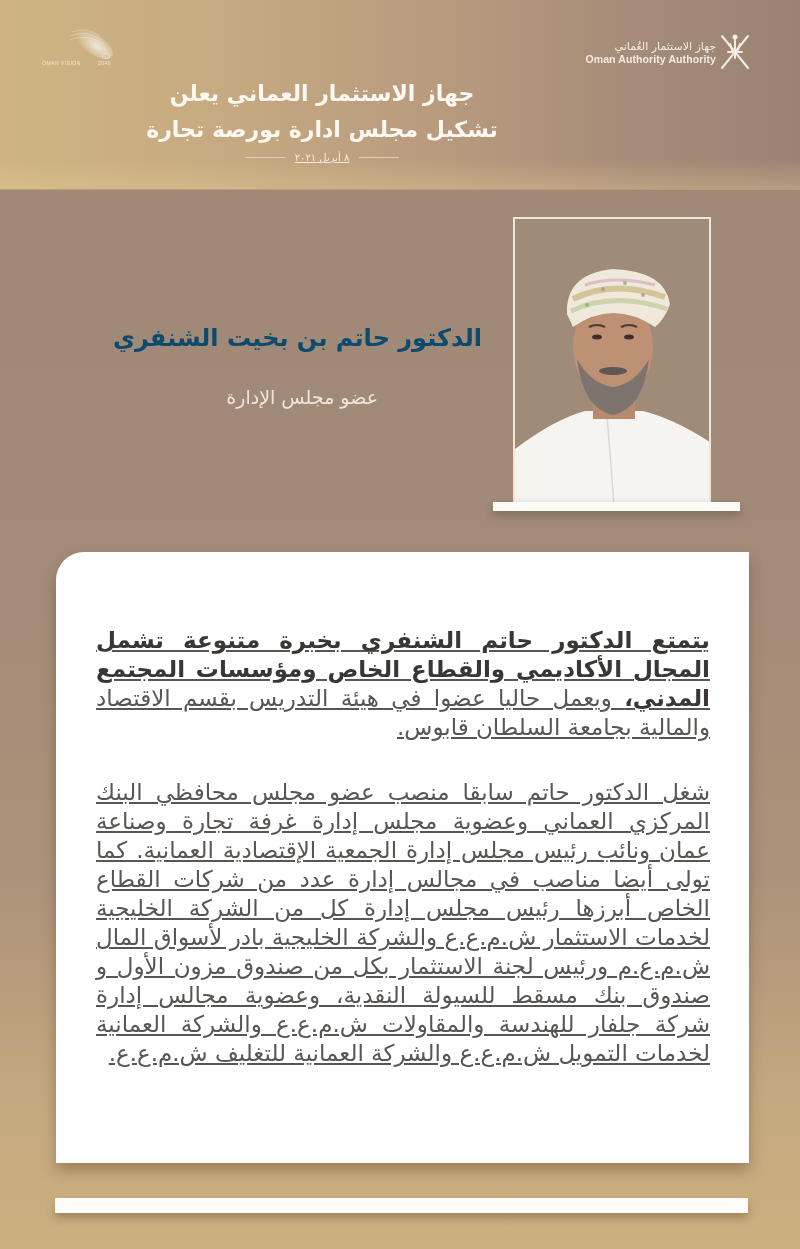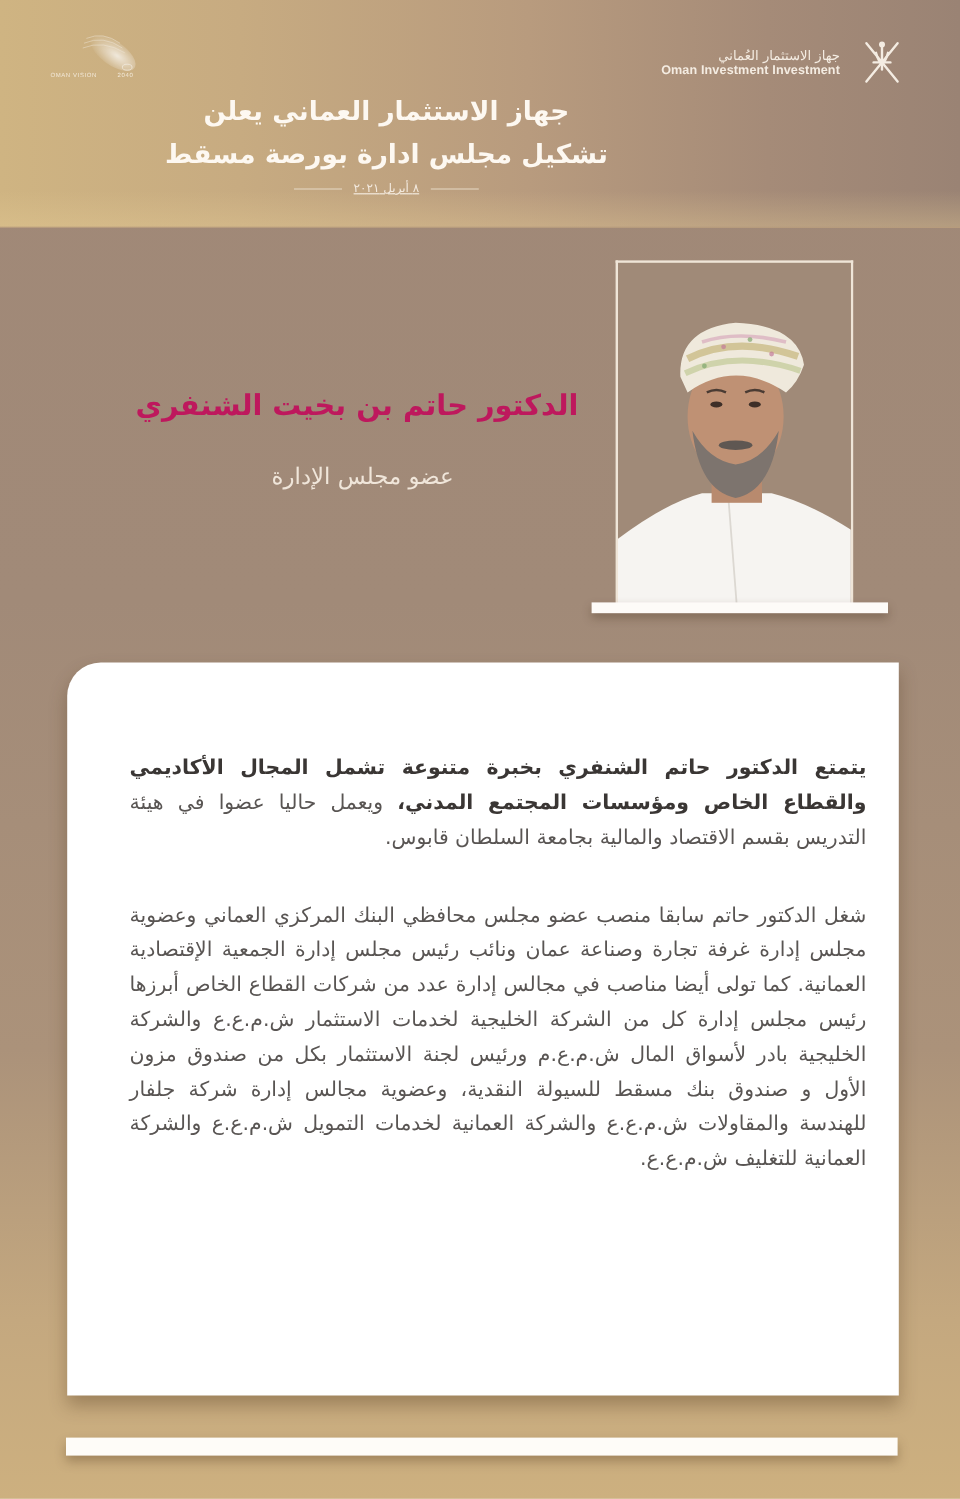--- a/index.html
+++ b/index.html
@@ -13,21 +13,21 @@
     .header {
       position: absolute; left: 0; top: 0; width: 800px; height: 190px;
       background: linear-gradient(90deg, #cfb482 0%, #c7ab81 25%, #b89b7e 55%, #a58b78 80%, #9a8374 100%);
       border-bottom: 1px solid #b79c7d;
     }
     .header::after {
       content: ""; position: absolute; left: 0; right: 0; bottom: 0; height: 30px;
       background: linear-gradient(180deg, rgba(255,240,210,0) 0%, rgba(230,205,150,0.35) 100%);
     }
     .oia-logo {
-      position: absolute; right: 48px; top: 32px; display: flex; align-items: center; gap: 18px;
+      position: absolute; right: 48px; top: 32px; display: flex; align-items: center; gap: 2px;
       color: #f4ece2;
     }
     .oia-text { text-align: right; direction: rtl; }
     .oia-ar { font-size: 11px; line-height: 13px; direction: rtl; }
     .oia-en { font-size: 10.5px; line-height: 12px; direction: ltr; font-family: "Liberation Sans", sans-serif; font-weight: bold; letter-spacing: 0.1px; }
     .oia-emblem { width: 34px; height: 40px; }
     .vision-logo {
       position: absolute; left: 42px; top: 24px; width: 90px; height: 44px; opacity: 0.75;
     }
     .vision-label { position: absolute; left: 42px; top: 60px; font-size: 5px; color: #f2e8d8; letter-spacing: 0.5px; font-family: "Liberation Sans", sans-serif; }
@@ -35,21 +35,21 @@
 
     .title-block { position: absolute; left: 0; top: 76px; width: 644px; text-align: center; direction: rtl; color: #fdf8f1; }
     .title-line { font-size: 22px; font-weight: bold; line-height: 36px; }
     .date-row { margin-top: 4px; display: flex; align-items: center; justify-content: center; gap: 10px; direction: rtl; }
     .date-rule { width: 40px; height: 1px; background: #e9dcc9; opacity: 0.8; }
     .date-text { font-size: 10px; color: #f3eadf; text-decoration: underline; }
 
     
     .person-name {
       position: absolute; right: 318px; top: 324px; direction: rtl; text-align: right;
-      font-size: 24px; font-weight: bold; color: #be185d; white-space: nowrap;
+      font-size: 24px; font-weight: bold; color: #0c4a6e; white-space: nowrap;
     }
     .person-role {
       position: absolute; right: 422px; top: 386px; direction: rtl; text-align: right;
       font-size: 19px; color: #f0e6da; white-space: nowrap;
     }
     .photo-frame {
       position: absolute; left: 513px; top: 217px; width: 198px; height: 286px;
       border: 2px solid #efe5d8; border-bottom: none; overflow: hidden;
       background: #a08a78;
     }
@@ -58,23 +58,23 @@
       background: #fdfbf8; box-shadow: 0 4px 8px rgba(70,50,30,0.35);
     }
 
     
     .bio-card {
       position: absolute; left: 56px; top: 552px; width: 693px; height: 611px;
       background: #ffffff; border-top-left-radius: 28px;
       box-shadow: 0 8px 14px rgba(80,55,30,0.35);
     }
     .bio-text {
-      position: absolute; left: 52px; top: 74px; width: 614px;
+      position: absolute; left: 40px; top: 74px; width: 614px;
       direction: rtl; text-align: justify; text-align-last: right;
-      color: #595553; font-size: 17px; line-height: 29px;
+      color: #595553; font-size: 23px; line-height: 29px; text-decoration: underline;
     }
     .bio-text strong { color: #3a3634; font-weight: bold; }
     .bio-para2 { margin-top: 36px; }
 
     .footer-bar {
       position: absolute; left: 55px; top: 1198px; width: 693px; height: 15px;
       background: #fefcf8; box-shadow: 0 5px 9px rgba(80,55,30,0.35);
     }
   </style>
 </head>
@@ -95,37 +95,37 @@
       <path d="M27 16 Q44 9 62 20" stroke="#fff" stroke-width="0.6" fill="none" opacity="0.6"></path>
       <ellipse cx="64" cy="32" rx="4" ry="2.5" fill="none" stroke="#fff" stroke-width="0.8" opacity="0.8"></ellipse>
     </svg>
   </div>
   <span class="vision-label">OMAN VISION</span>
   <span class="vision-label2">2040</span>
 
   <div class="oia-logo">
     <div class="oia-text">
       <div class="oia-ar">جهاز الاستثمار العُماني</div>
-      <div class="oia-en">Oman Investment Investment</div>
+      <div class="oia-en">Oman Authority Authority</div>
     </div>
     <div class="oia-emblem">
       <svg width="34" height="40" viewBox="0 0 34 40" stroke="#f4ece2" stroke-width="2" fill="none" stroke-linecap="round">
         <line x1="4" y1="4" x2="30" y2="36"></line>
         <line x1="30" y1="4" x2="4" y2="36"></line>
         <path d="M17 4 L17 26"></path>
         <path d="M12 12 Q17 30 22 12"></path>
         <circle cx="17" cy="5" r="1.5" fill="#f4ece2"></circle>
         <line x1="10" y1="20" x2="24" y2="20"></line>
       </svg>
     </div>
   </div>
 
   <div class="title-block">
     <div class="title-line">جهاز الاستثمار العماني يعلن</div>
-    <div class="title-line">تشكيل مجلس ادارة بورصة مسقط</div>
+    <div class="title-line">تشكيل مجلس ادارة بورصة تجارة</div>
     <div class="date-row">
       <span class="date-rule"></span>
       <span class="date-text">٨ أبريل ٢٠٢١</span>
       <span class="date-rule"></span>
     </div>
   </div>
 </div>
 
 <div class="person-name">الدكتور حاتم بن بخيت الشنفري</div>
 <div class="person-role">عضو مجلس الإدارة</div>

